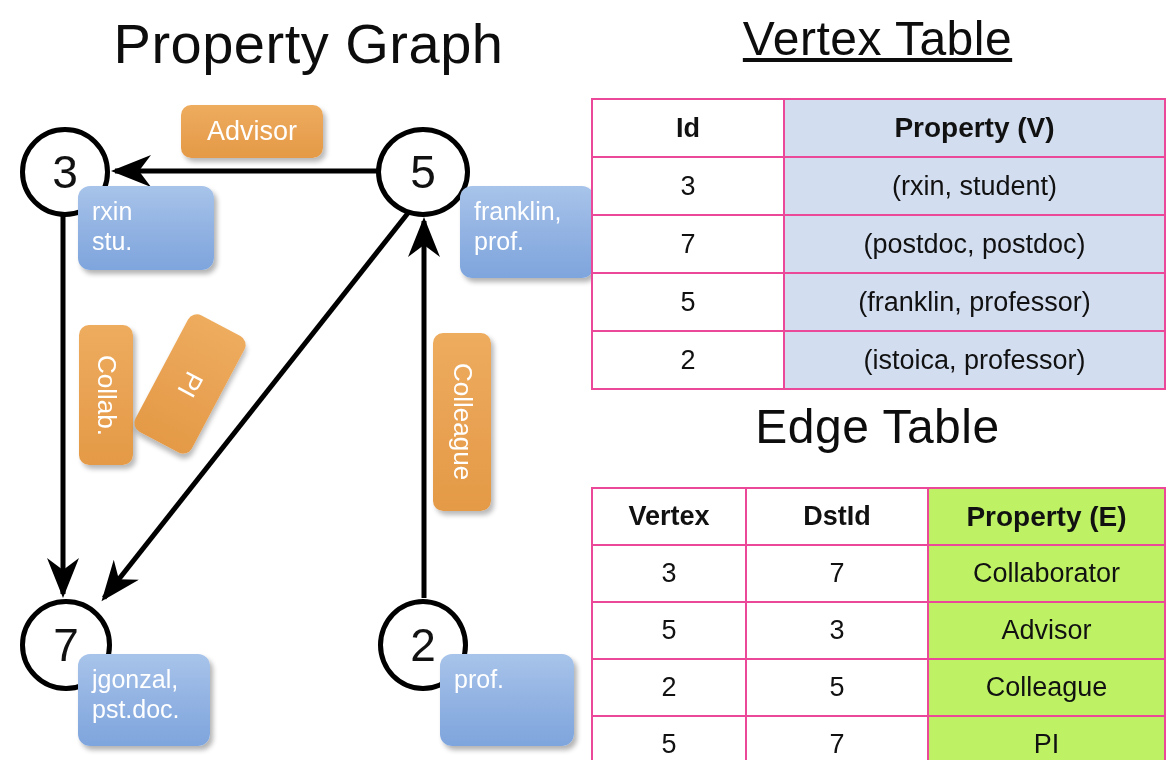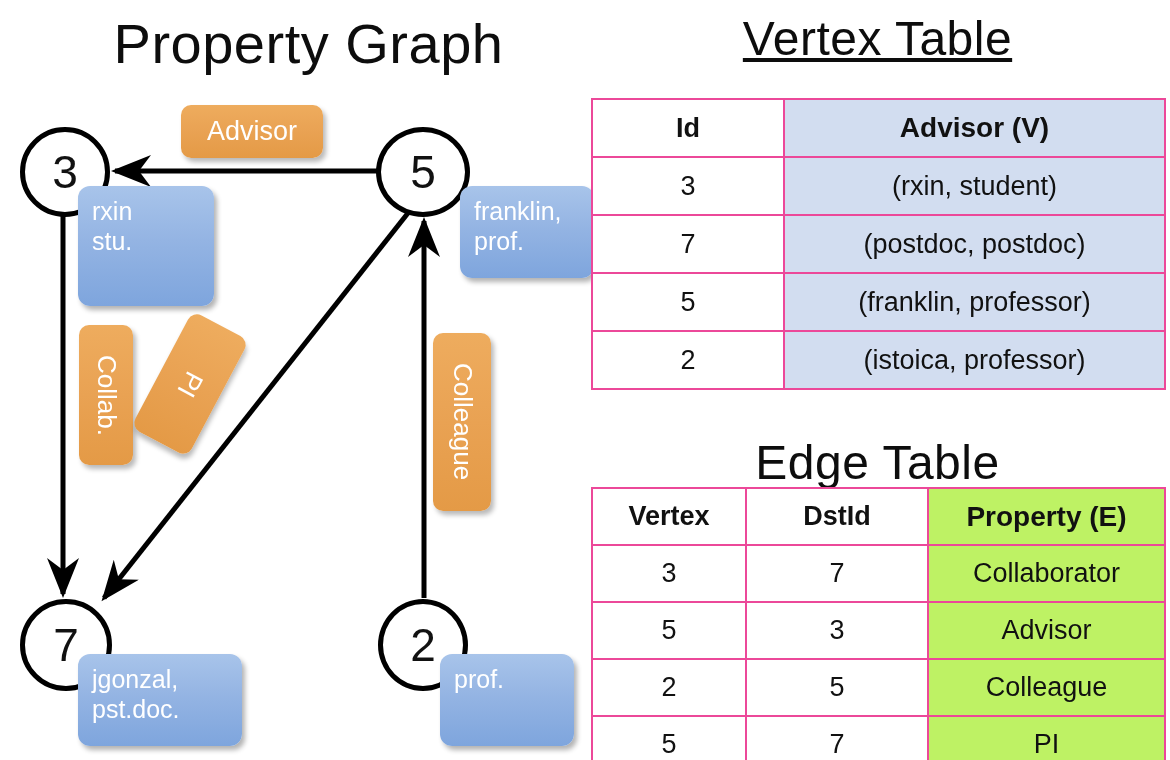--- a/index.html
+++ b/index.html
@@ -39,21 +39,20 @@
     font-size: 48px;
     line-height: 58px;
     text-decoration: underline;
   }
   #title-edge-table {
     left: 585px; top: 398px;
     width: 585px;
     text-align: center;
     font-size: 48px;
     line-height: 58px;
-    margin-top: 36px;
   }
 
   
   #graph-panel {
     position: absolute;
     left: 0; top: 0;
     width: 585px; height: 760px; margin-left: 16px;
   }
   #graph-edges {
     position: absolute;
@@ -88,23 +87,23 @@
     background: linear-gradient(180deg, #a8c4ea 0%, #94b4e3 45%, #7ea5dd 100%);
     box-shadow: 3px 4px 5px rgba(0,0,0,0.30);
     color: #ffffff;
     font-size: 25px;
     line-height: 30px;
     font-family: "Liberation Sans", sans-serif;
     font-weight: 300;
     padding: 10px 0 10px 14px;
     box-sizing: border-box;
   }
-  #prop-rxin     { left: 62px;  top: 186px; width: 136px; height: 120px; }
+  #prop-rxin     { left: 62px;  top: 186px; width: 136px; height: 84px; }
   #prop-franklin { left: 444px; top: 186px; width: 134px; height: 92px; }
-  #prop-jgonzal  { left: 62px;  top: 654px; width: 164px; height: 92px; }
+  #prop-jgonzal  { left: 62px;  top: 654px; width: 132px; height: 92px; }
   #prop-istoica  { left: 424px; top: 654px; width: 134px; height: 92px; }
 
   
   .edge-label {
     position: absolute;
     border-radius: 10px;
     background: linear-gradient(180deg, #eeac5e 0%, #e9a253 50%, #e49a46 100%);
     box-shadow: 3px 4px 5px rgba(0,0,0,0.28);
     color: #ffffff;
     font-family: "Liberation Sans", sans-serif;
@@ -242,21 +241,21 @@
     <div>prof.</div>
   </div>
 </div>
 
 <div class="title" id="title-vertex-table">Vertex Table</div>
 
 <table class="data-table" id="vertex-table">
   <thead>
     <tr>
       <th class="col-id">Id</th>
-      <th class="col-prop">Advisor (V)</th>
+      <th class="col-prop">Property (V)</th>
     </tr>
   </thead>
   <tbody>
     <tr>
       <td class="col-id">3</td>
       <td class="col-prop">(rxin, student)</td>
     </tr>
     <tr>
       <td class="col-id">7</td>
       <td class="col-prop">(postdoc, postdoc)</td>

